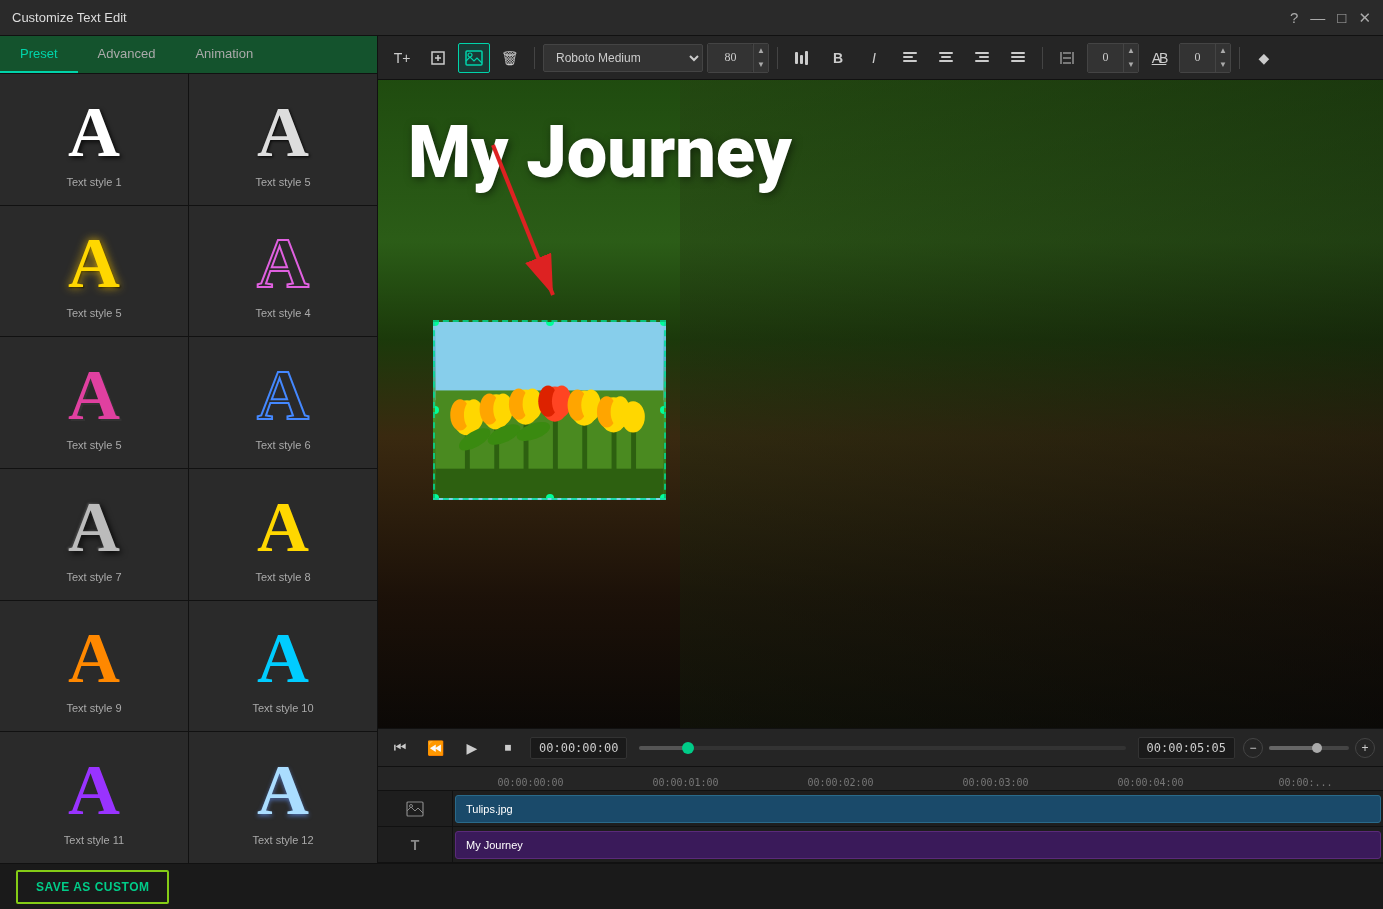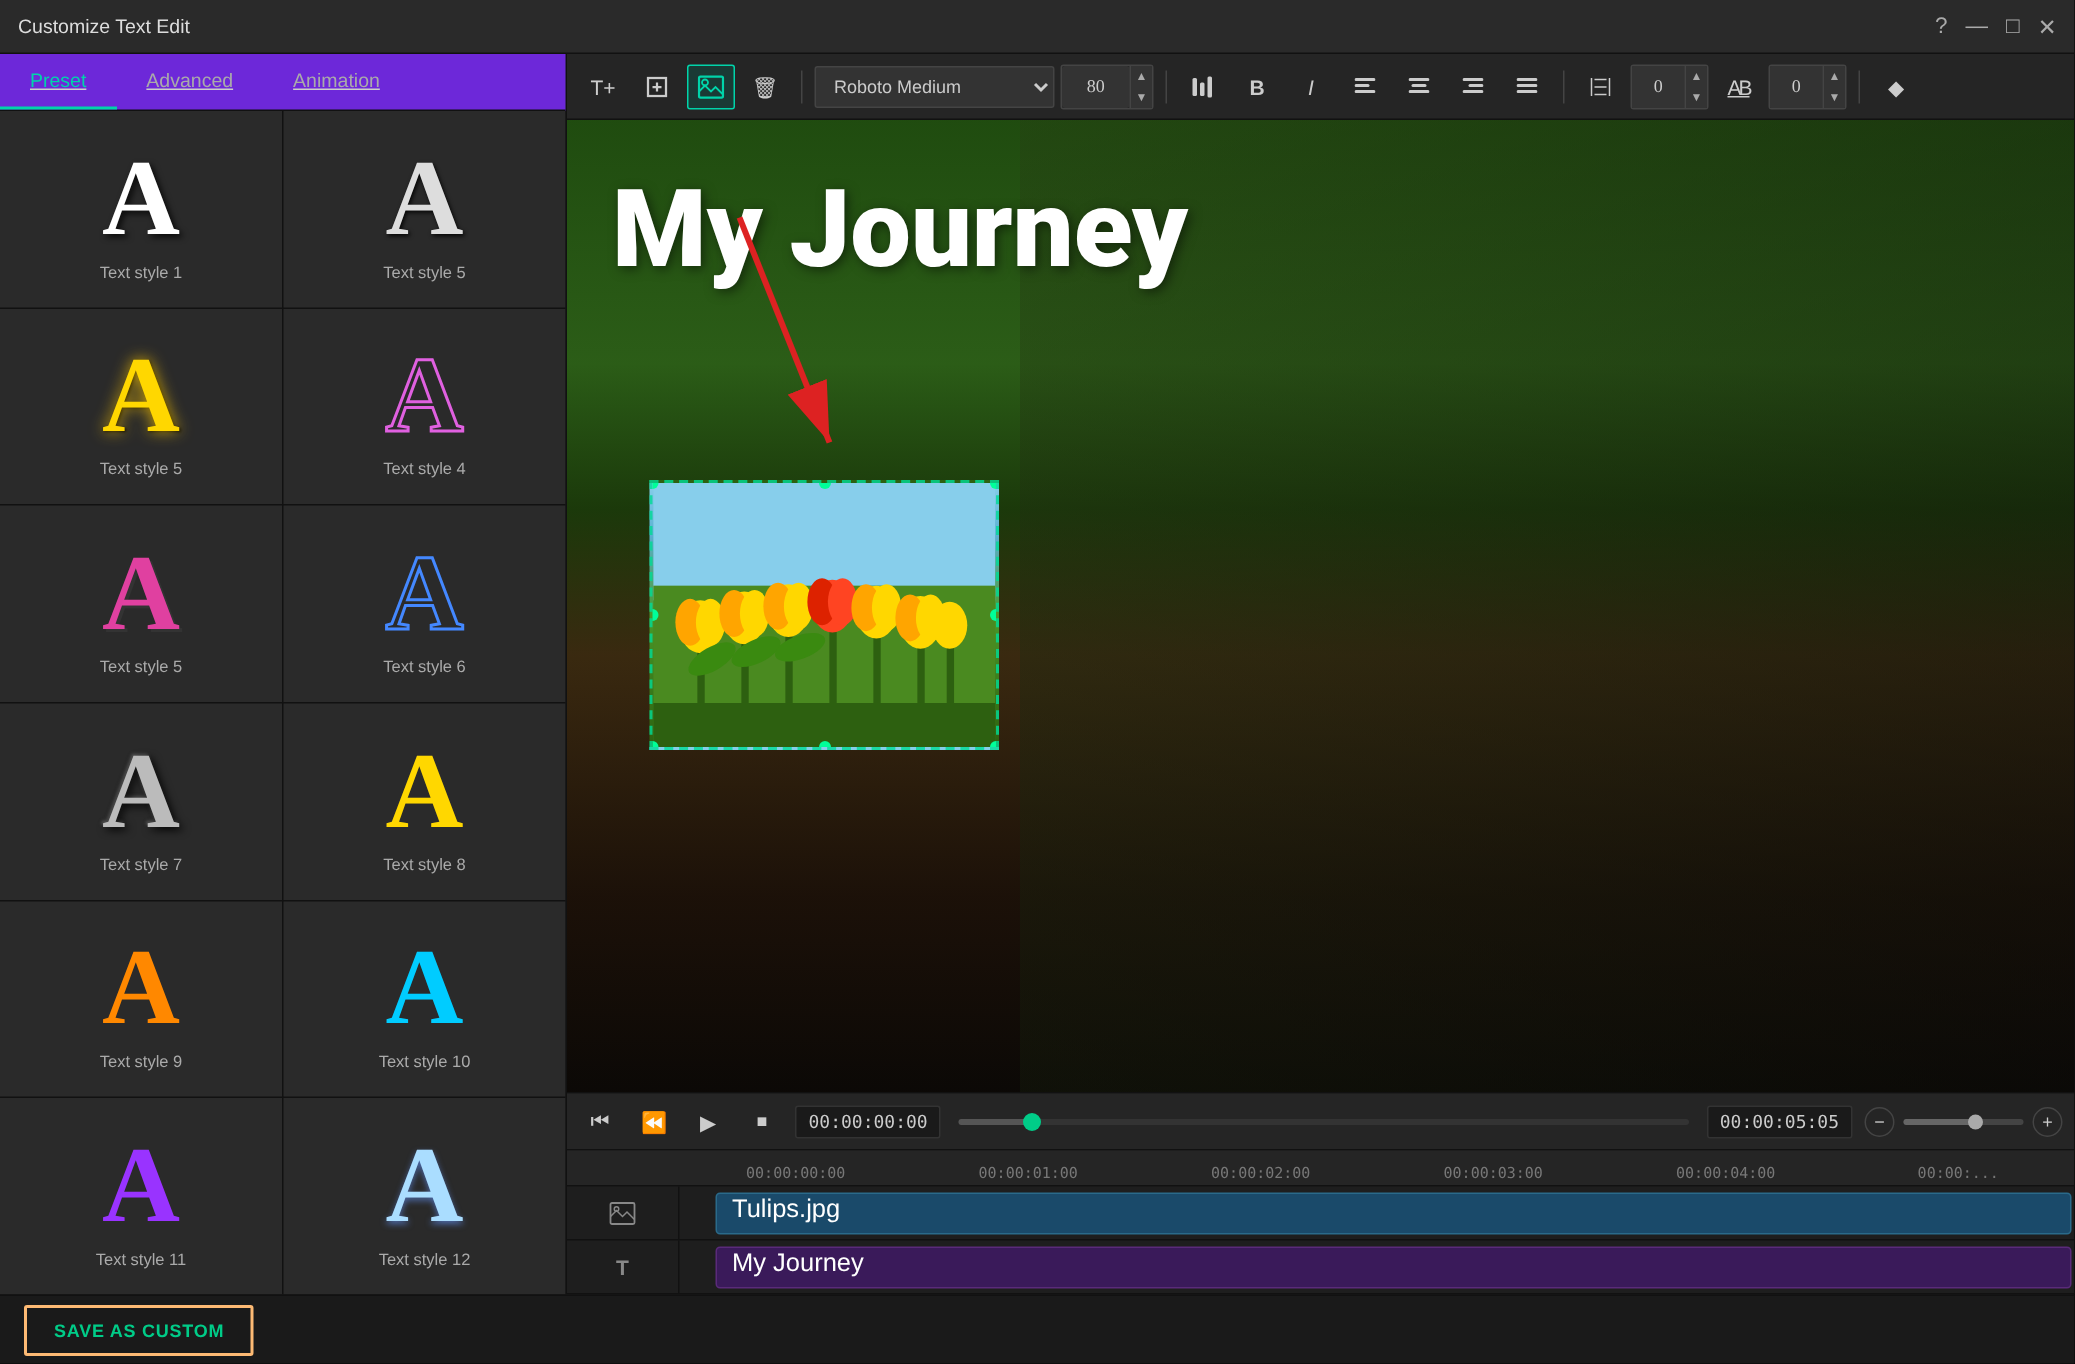--- a/index.html
+++ b/index.html
@@ -43,23 +43,22 @@
       background: #222;
       display: flex;
       flex-direction: column;
       border-right: 1px solid #111;
       flex-shrink: 0;
     }
 
     .tab-bar {
       display: flex;
       border-bottom: 1px solid #111;
-      background: #6d28d9;
+      background: #14532d;
       flex-shrink: 0;
-      text-decoration: underline;
     }
     .tab {
       padding: 10px 20px;
       cursor: pointer;
       color: #aaa;
       font-size: 13px;
       border-bottom: 2px solid transparent;
     }
     .tab.active {
       color: #00d4aa;
@@ -419,43 +418,42 @@
       position: relative;
     }
     .track-clip {
       position: absolute;
       top: 4px;
       left: 2px;
       right: 2px;
       height: 28px;
       border-radius: 3px;
       display: flex;
-      align-items: flex-start;
+      align-items: center;
       padding: 0 10px;
-      font-size: 17px;
+      font-size: 11px;
       color: #fff;
-      margin-left: 22px;
     }
     .clip-image { background: #1a4a6a; border: 1px solid #2a6a8a; }
     .clip-text { background: #3a1a5a; border: 1px solid #5a2a7a; }
 
     
     .bottom-bar {
       height: 46px;
       background: #1a1a1a;
       border-top: 1px solid #111;
       display: flex;
       align-items: center;
       padding: 0 16px;
       justify-content: space-between;
       flex-shrink: 0;
     }
     .save-custom-btn {
       background: none;
-      border: 2px solid #fdba74;
+      border: 2px solid #84cc16;
       color: #00cc88;
       padding: 8px 18px;
       cursor: pointer;
       font-size: 12px;
       font-weight: bold;
       letter-spacing: 0.5px;
       border-radius: 2px;
     }
 
     .bottom-right-btns { display: flex; gap: 8px; }

